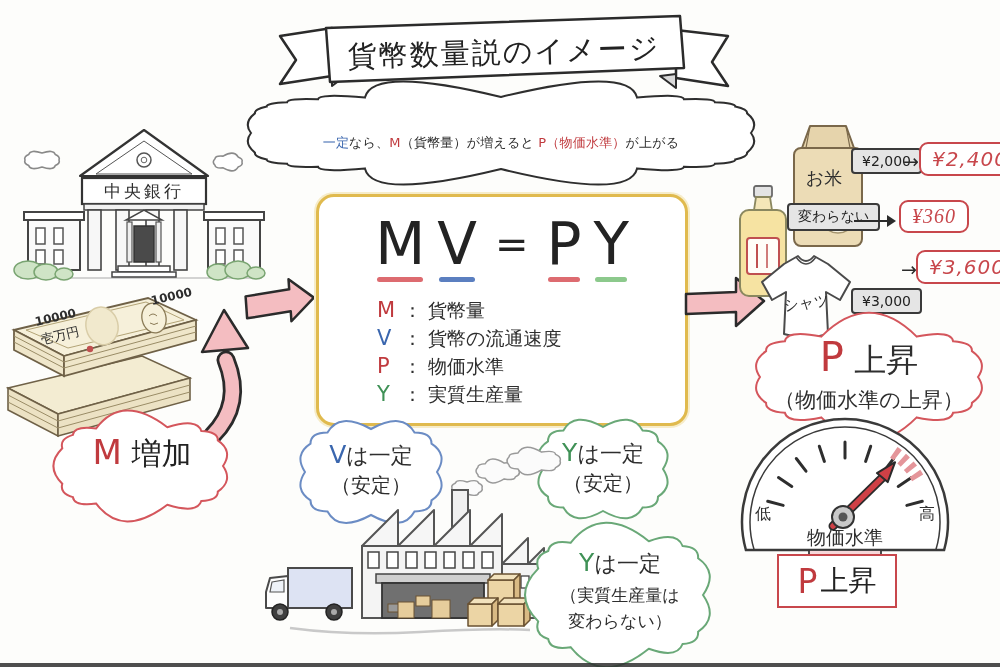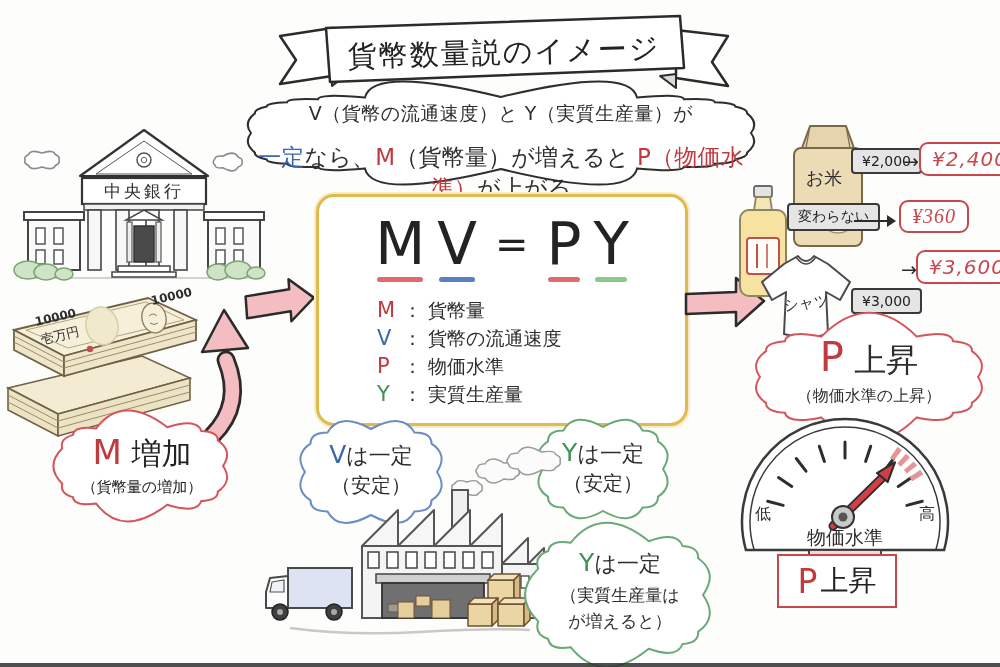--- a/index.html
+++ b/index.html
@@ -19,21 +19,21 @@
     text-align:center;font-size:29px;letter-spacing:2px;color:#222;transform:rotate(-1.6deg);}
 
   
   .cloud{position:absolute;}
   .cloud svg{position:absolute;left:0;top:0;}
   .cloud .ct{position:absolute;left:0;width:100%;text-align:center;}
 
   
   #intro-cloud{left:238px;top:84px;width:526px;height:98px;}
   #intro-cloud .l1{top:17px;font-size:19px;letter-spacing:.5px;}
-  #intro-cloud .l2{top:50px;font-size:23px;letter-spacing:.2px;margin-top:8px;}
+  #intro-cloud .l2{top:50px;font-size:13px;letter-spacing:.2px;}
 
   
   #formula-box{left:316px;top:194px;width:366px;height:226px;background:#fff;
     border:3px solid #e0ba4e;border-radius:18px;box-shadow:0 0 0 2px #f6ecc9;}
   .eq{display:flex;justify-content:center;align-items:flex-start;gap:12px;margin-top:16px;}
   .eq-item{display:flex;flex-direction:column;align-items:center;}
   .eq-letter{font-size:58px;line-height:62px;color:#232323;}
   .eq-eq .eq-letter{font-size:40px;line-height:62px;padding:0 6px;}
   .ul{height:5px;width:92%;border-radius:3px;margin-top:2px;}
   .ul-red{background:#dd6b70;}
@@ -57,21 +57,21 @@
   .mid-bub .l1 .bl{font-size:25px;}
   .mid-bub .l2{top:54px;font-size:20px;}
   #y2-bubble{left:524px;top:528px;width:192px;height:134px;}
   #y2-bubble .l1{top:20px;font-size:22px;}
   #y2-bubble .l1 .bl{font-size:25px;}
   #y2-bubble .l2{top:56px;font-size:17px;}
   #y2-bubble .l3{top:82px;font-size:17px;}
   #p-bubble{left:748px;top:324px;width:242px;height:106px;}
   #p-bubble .l1{top:10px;font-size:32px;}
   #p-bubble .l1 .bl{font-size:40px;}
-  #p-bubble .l2{top:62px;font-size:16px;}
+  #p-bubble .l2{top:62px;font-size:21px;}
 
   
   .tag{position:absolute;border:2px solid #3a3a3a;border-radius:4px;background:#e5e5e5;
     font-size:14px;padding:3px 9px;color:#222;white-space:nowrap;}
   .tag-red{position:absolute;border:2px solid #c8474c;border-radius:9px;background:#fff;
     font-size:20px;font-style:italic;padding:3px 11px;color:#c8474c;white-space:nowrap;letter-spacing:1px;}
   .arrow-glyph{position:absolute;font-size:19px;color:#2b2b2b;}
 
   
   #p-result-box{left:777px;top:554px;width:116px;height:50px;background:#fff;
@@ -94,21 +94,20 @@
       <polygon points="398,66 398,80 382,68" fill="#d9d9d9" stroke="#2b2b2b" stroke-width="2" stroke-linejoin="round"></polygon>
       <polygon points="48,20 402,8 406,60 52,74" fill="#fff" stroke="#2b2b2b" stroke-width="2.5" stroke-linejoin="round"></polygon>
     </svg>
     <div class="banner-title">貨幣数量説のイメージ</div>
   </div>
 
   <div class="cloud" id="intro-cloud">
     <svg width="526" height="98" viewBox="0 0 526 98">
       <path fill="#fff" stroke="#2e2e2e" stroke-width="2" d="M513.0 49.0 Q521.0 59.2 509.1 68.6 Q510.0 72.6 497.3 75.4 Q497.5 78.9 476.9 79.8 Q476.8 83.8 446.0 82.7 Q445.5 88.6 399.1 84.4 Q391.3 116.3 263.0 85.0 Q134.7 116.3 126.9 84.4 Q80.5 88.6 80.0 82.7 Q49.2 83.8 49.1 79.8 Q28.5 78.9 28.7 75.4 Q16.0 72.6 16.9 68.6 Q5.0 59.2 13.0 49.0 Q5.0 38.8 16.9 29.4 Q16.0 25.4 28.7 22.6 Q28.5 19.1 49.1 18.2 Q49.2 14.2 80.0 15.3 Q80.5 9.4 126.9 13.6 Q134.7 -18.3 263.0 13.0 Q391.3 -18.3 399.1 13.6 Q445.5 9.4 446.0 15.3 Q476.8 14.2 476.9 18.2 Q497.5 19.1 497.3 22.6 Q510.0 25.4 509.1 29.4 Q521.0 38.8 513.0 49.0 Z"></path>
     </svg>
-    <div class="ct l1">V（貨幣の流通速度）と Y（実質生産量）が</div>
     <div class="ct l2"><span class="c-blue">一定</span><span>なら、</span><span class="c-red">M</span><span>（貨幣量）が増えると </span><span class="c-red">P（物価水準）</span><span>が上がる</span></div>
   </div>
 
   <svg class="abs" style="left:12px;top:120px;" width="255" height="165" viewBox="0 0 255 165">
     <g transform="translate(8,28)">
       <path fill="#fff" stroke="#8a8a8a" stroke-width="1.6" d="M39.0 12.0 Q40.4 15.3 35.3 17.5 Q33.6 22.8 22.0 19.0 Q10.4 22.8 8.7 17.5 Q3.6 15.3 5.0 12.0 Q3.6 8.7 8.7 6.5 Q10.4 1.2 22.0 5.0 Q33.6 1.2 35.3 6.5 Q40.4 8.7 39.0 12.0 Z"></path>
     </g>
     <g transform="translate(198,32)">
       <path fill="#fff" stroke="#8a8a8a" stroke-width="1.6" d="M32.0 10.0 Q33.2 13.2 28.1 15.1 Q23.8 22.2 13.1 15.9 Q5.3 16.6 5.0 13.3 Q1.6 10.0 5.0 6.7 Q5.3 3.4 13.1 4.1 Q23.8 -2.2 28.1 4.9 Q33.2 6.8 32.0 10.0 Z"></path>
     </g>
@@ -193,21 +192,20 @@
     <path d="M22,128 Q54,96 36,52" fill="none" stroke="#2b2b2b" stroke-width="19" stroke-linecap="round"></path>
     <path d="M22,128 Q54,96 36,52" fill="none" stroke="#f4bdc1" stroke-width="13.5" stroke-linecap="round"></path>
     <polygon points="34,2 12,44 58,40" fill="#f4bdc1" stroke="#2b2b2b" stroke-width="2.5" stroke-linejoin="round"></polygon>
   </svg>
 
   <div class="cloud" id="m-bubble">
     <svg width="184" height="100" viewBox="0 0 184 100">
       <path fill="#fff" stroke="#d4565c" stroke-width="2" d="M173.0 50.0 Q183.3 64.9 167.8 75.6 Q168.2 84.2 151.3 85.0 Q147.2 98.2 117.3 88.8 Q72.5 122.6 46.2 87.6 Q24.2 90.5 22.9 81.1 Q9.5 77.1 12.3 67.8 Q-5.5 50.0 12.3 32.2 Q9.5 22.9 22.9 18.9 Q24.2 9.5 46.2 12.4 Q72.5 -22.6 117.3 11.2 Q147.2 1.8 151.3 15.0 Q168.2 15.8 167.8 24.4 Q183.3 35.1 173.0 50.0 Z"></path>
     </svg>
     <div class="ct l1 bub-big"><span class="bub-letter c-red">M</span> <span>増加</span></div>
-    <div class="ct l2 bub-sub">（貨幣量の増加）</div>
   </div>
 
   <svg class="abs" style="left:242px;top:274px;" width="76" height="56" viewBox="0 0 76 56">
     <polygon points="4,20 48,16 48,6 72,26 48,48 48,38 4,42" transform="rotate(-4 38 27)" fill="#f4bdc1" stroke="#2b2b2b" stroke-width="2.5" stroke-linejoin="round"></polygon>
   </svg>
 
   <div class="abs" id="formula-box">
     <div class="eq">
       <span class="eq-item">
           <span class="eq-letter">M</span>
@@ -339,21 +337,21 @@
       <circle cx="84" cy="166" r="3" fill="#aaa"></circle>
     </g>
   </svg>
 
   <div class="cloud" id="y2-bubble">
     <svg width="192" height="134" viewBox="0 0 192 134">
       <path fill="#fff" stroke="#69a877" stroke-width="2" d="M179.0 67.0 Q194.7 89.5 174.1 103.8 Q174.8 115.0 158.6 116.0 Q153.0 131.1 124.8 120.8 Q78.2 158.4 46.6 119.2 Q26.0 122.5 24.2 111.0 Q10.0 106.4 14.2 93.4 Q-12.2 67.0 14.2 40.6 Q10.0 27.6 24.2 23.0 Q26.0 11.5 46.6 14.8 Q78.2 -24.4 124.8 13.2 Q153.0 2.9 158.6 18.0 Q174.8 19.0 174.1 30.2 Q194.7 44.5 179.0 67.0 Z"></path>
     </svg>
     <div class="ct l1"><span class="bl c-green">Y</span><span>は一定</span></div>
     <div class="ct l2">（実質生産量は</div>
-    <div class="ct l3">が増えると）</div>
+    <div class="ct l3">変わらない）</div>
   </div>
 
   <svg class="abs" style="left:784px;top:114px;" width="88" height="140" viewBox="0 0 88 140">
     <polygon points="18,34 26,12 62,12 70,34" fill="#e6d4ac" stroke="#7a684a" stroke-width="2" stroke-linejoin="round"></polygon>
     <line x1="26" y1="12" x2="22" y2="34" stroke="#7a684a" stroke-width="1.2"></line>
     <line x1="62" y1="12" x2="66" y2="34" stroke="#7a684a" stroke-width="1.2"></line>
     <rect x="10" y="34" width="68" height="98" rx="7" fill="#ecdcb6" stroke="#7a684a" stroke-width="2"></rect>
     <text x="40" y="70" text-anchor="middle" font-size="18" fill="#333">お米</text>
     <ellipse cx="36" cy="100" rx="15" ry="10" fill="#f8f3e3" stroke="#a4946e" stroke-width="1.5"></ellipse>
     <ellipse cx="54" cy="110" rx="13" ry="9" fill="#f8f3e3" stroke="#a4946e" stroke-width="1.5"></ellipse>

